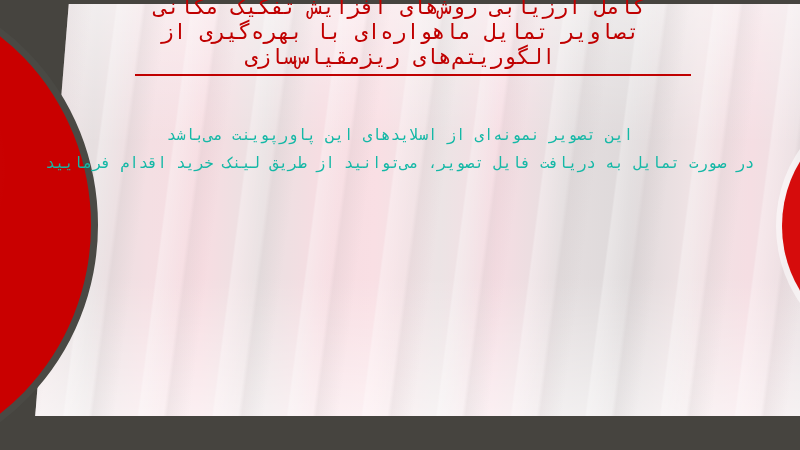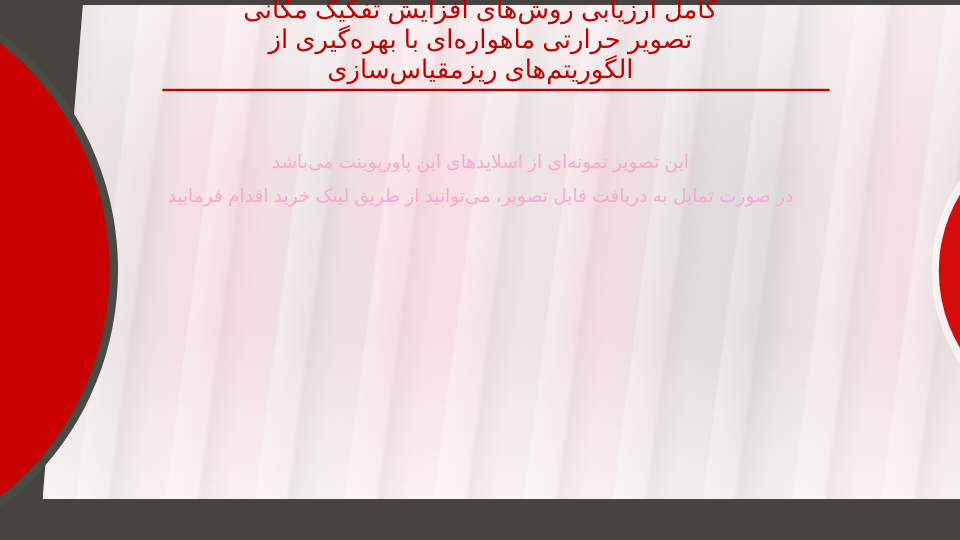--- a/index.html
+++ b/index.html
@@ -6,21 +6,21 @@
     margin: 0;
     padding: 0;
     background: #ffffff;
   }
 
   #slide {
     position: relative;
     width: 800px;
     height: 450px;
     overflow: hidden;
-    font-family: Liberation Sans, sans-serif;
+    font-family: Liberation Mono, monospace;
     background: #3f3f3f;
   }
 
   
   .backdrop {
     position: absolute;
     inset: 0;
     background: #46443f;
   }
 
@@ -163,21 +163,21 @@
   .body-block {
     position: absolute;
     top: 122px;
     left: 0;
     width: 800px;
     text-align: center;
     direction: rtl;
   }
 
   .body-line {
-    color: #f9a8d4;
+    color: #14b8a6;
     font-size: 15.5px;
     line-height: 28px;
     font-weight: 400;
     white-space: nowrap;
   }
 </style>
 </head>
 <body>
 
 <div id="slide">
@@ -189,21 +189,21 @@
   <div class="oval-right-halo"></div>
   <div class="oval-right"></div>
   <div class="oval-left"></div>
 
   <div class="title-rule"></div>
 
   <div class="content">
 
     <div class="title-block">
       <div class="title-line">کامل ارزیابی روش‌های افزایش تفکیک مکانی</div>
-      <div class="title-line">تصویر حرارتی ماهواره‌ای با بهره‌گیری از</div>
+      <div class="title-line">تصاویر تمایل ماهواره‌ای با بهره‌گیری از</div>
       <div class="title-line">الگوریتم‌های ریزمقیاس‌سازی</div>
     </div>
 
     <div class="body-block">
       <div class="body-line">این تصویر نمونه‌ای از اسلایدهای این پاورپوینت می‌باشد</div>
       <div class="body-line">در صورت تمایل به دریافت فایل تصویر، می‌توانید از طریق لینک خرید اقدام فرمایید</div>
     </div>
 
   </div>
 

